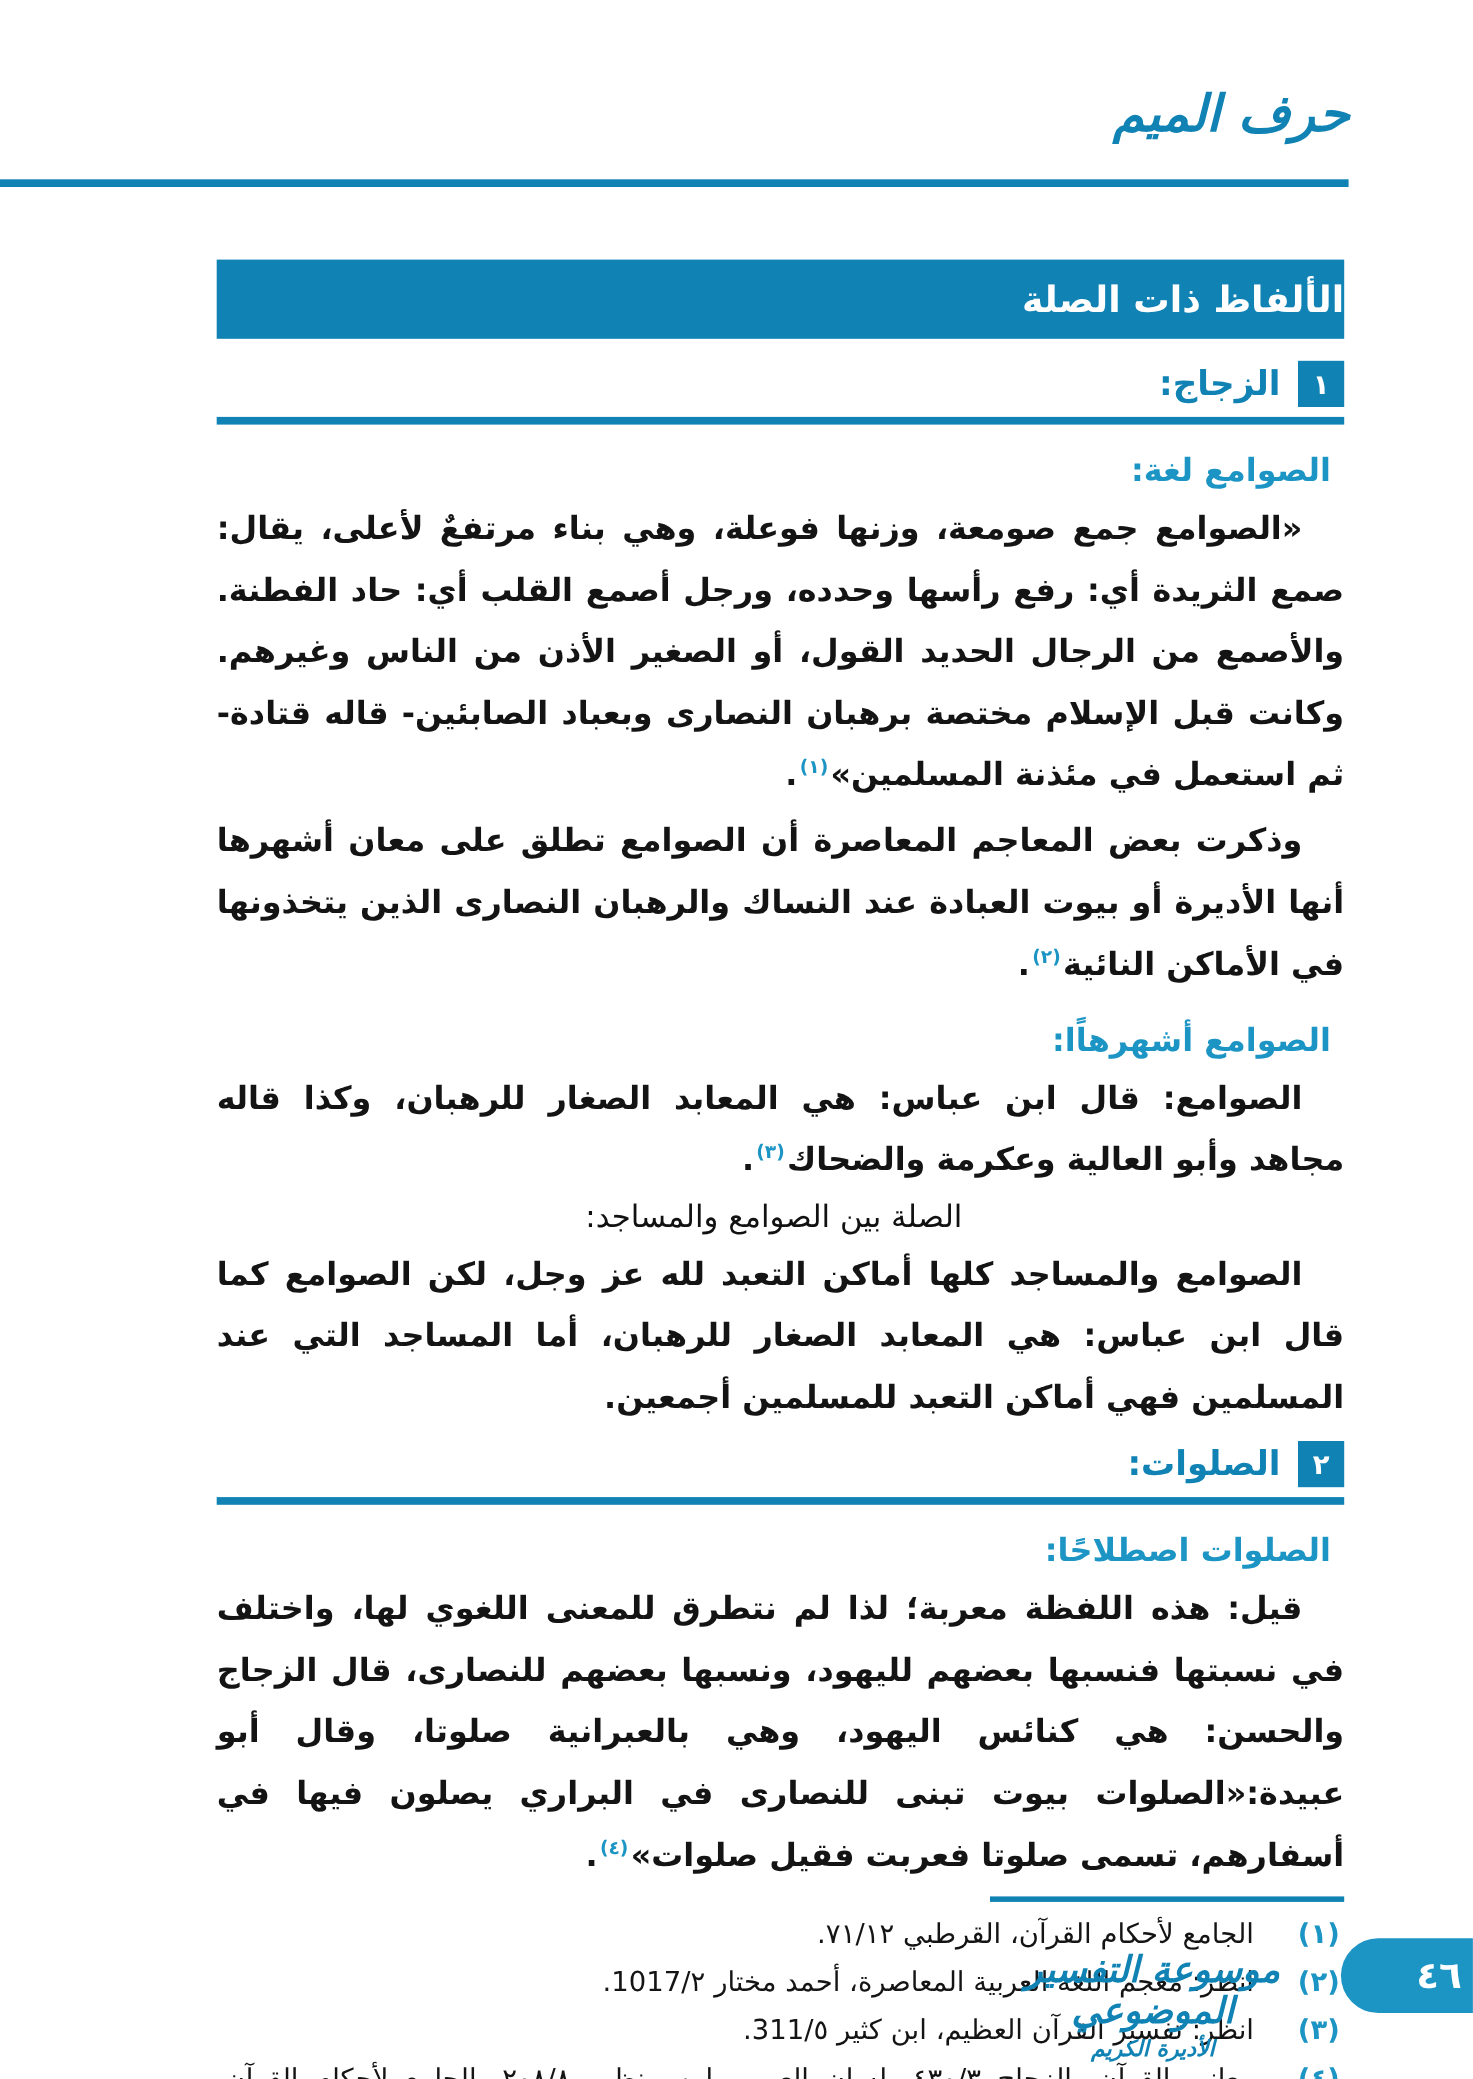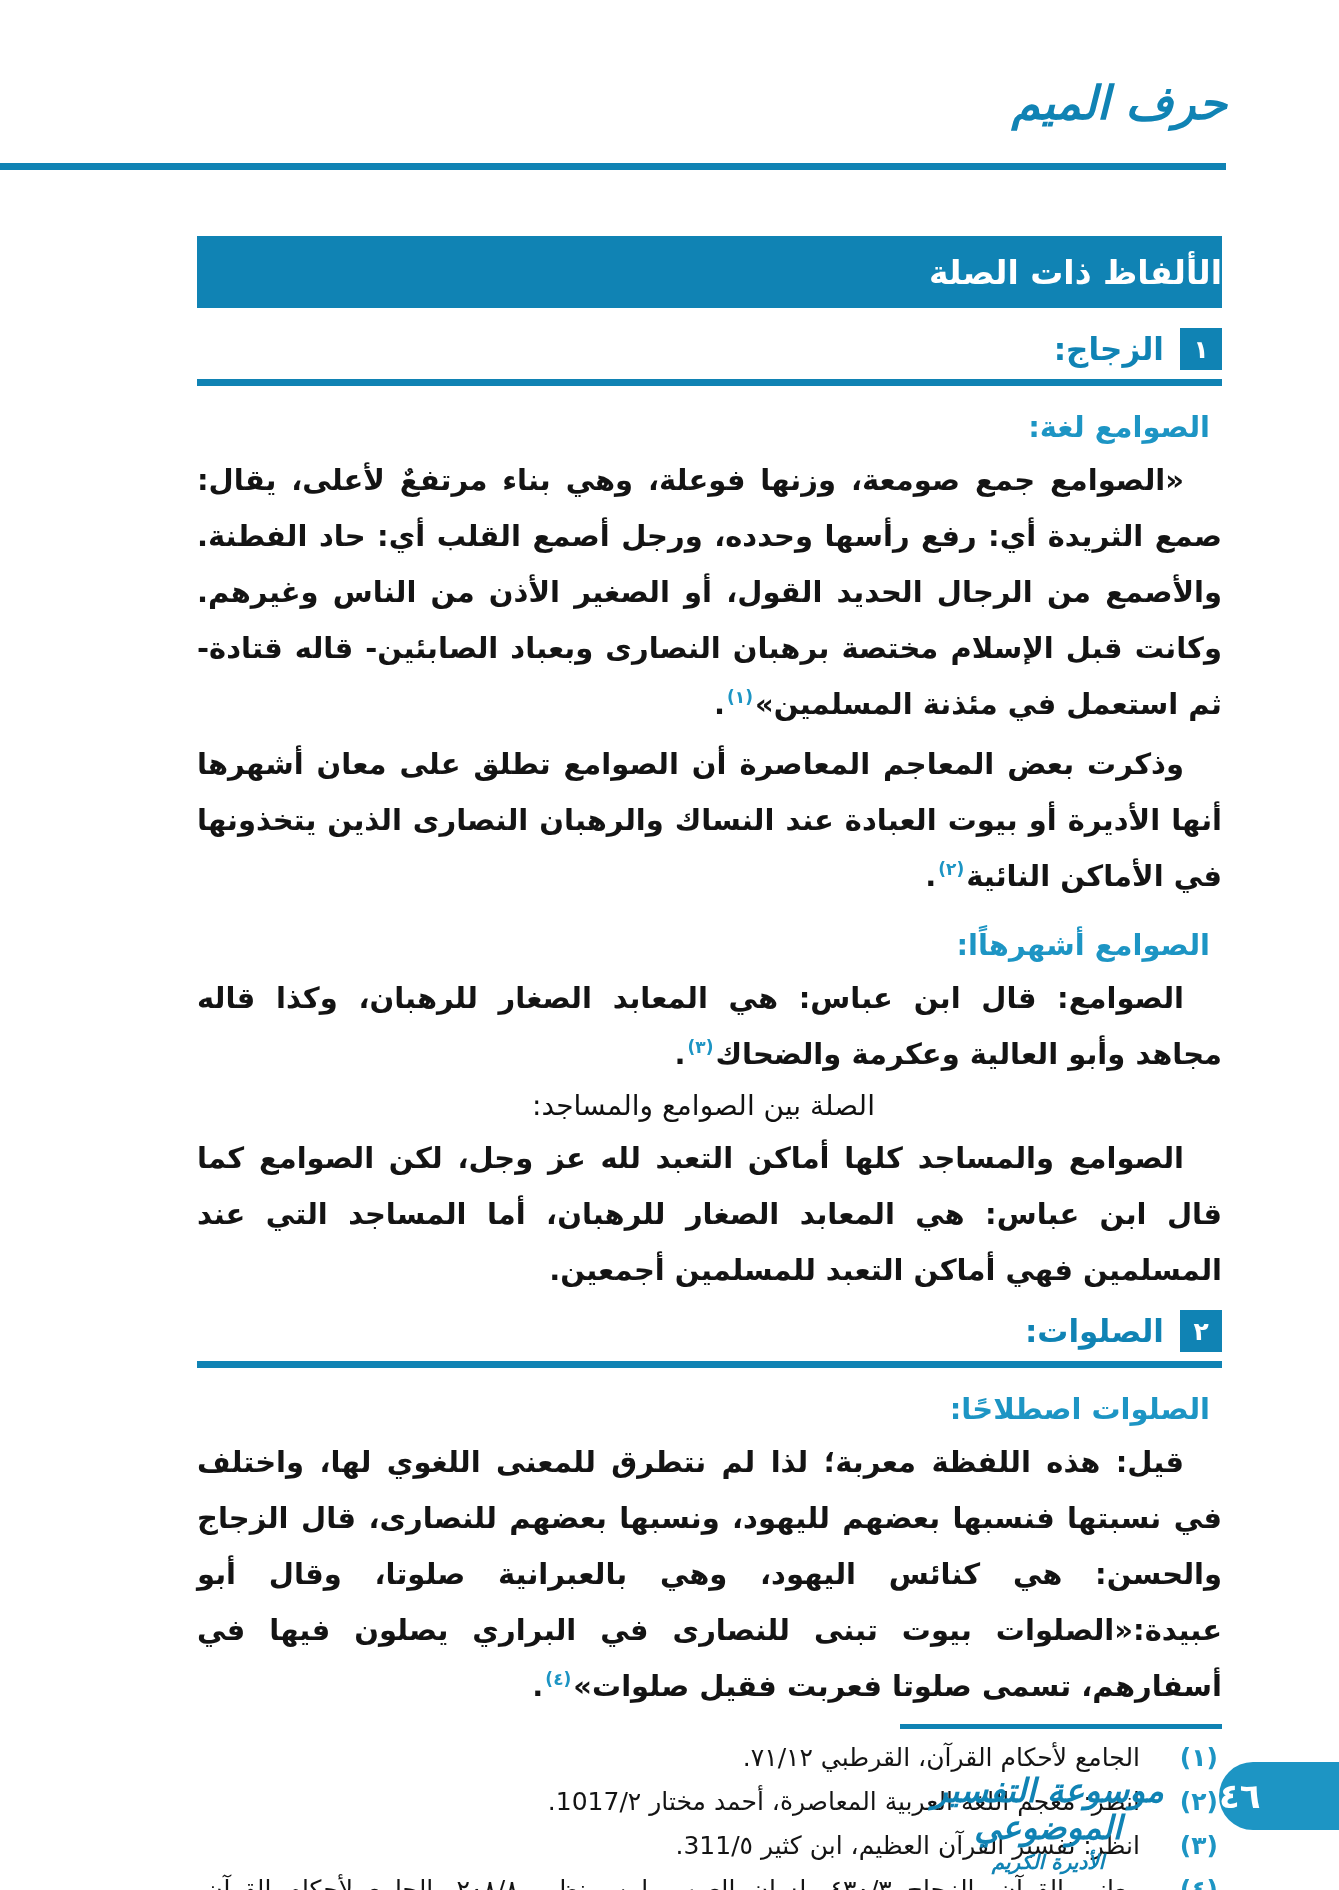--- a/index.html
+++ b/index.html
@@ -79,21 +79,21 @@
   .logo{
     position:absolute;top:1756px;right:166px;width:250px;
     text-align:center;color:var(--accent);margin-top:16px;
   }
   .logo-line1{font-size:33px;font-weight:700;font-style:italic;line-height:37px;}
   .logo-line2{font-size:20px;font-weight:700;font-style:italic;margin-top:4px;}
   .page-pill{
     position:absolute;top:1762px;right:0;width:120px;height:68px;
     background:var(--accent2);
     border-radius:34px 0 0 34px;
-    display:flex;align-items:center;justify-content:flex-end;
+    display:flex;align-items:center;justify-content:flex-start;
   }
   .page-num{color:#ffffff;font-size:34px;font-weight:700;letter-spacing:10px;padding-right:10px;}
 </style>
 </head>
 <body>
 
 <div class="page">
 
   <div class="chapter-title">حرف الميم</div>
   <div class="header-rule"></div>

